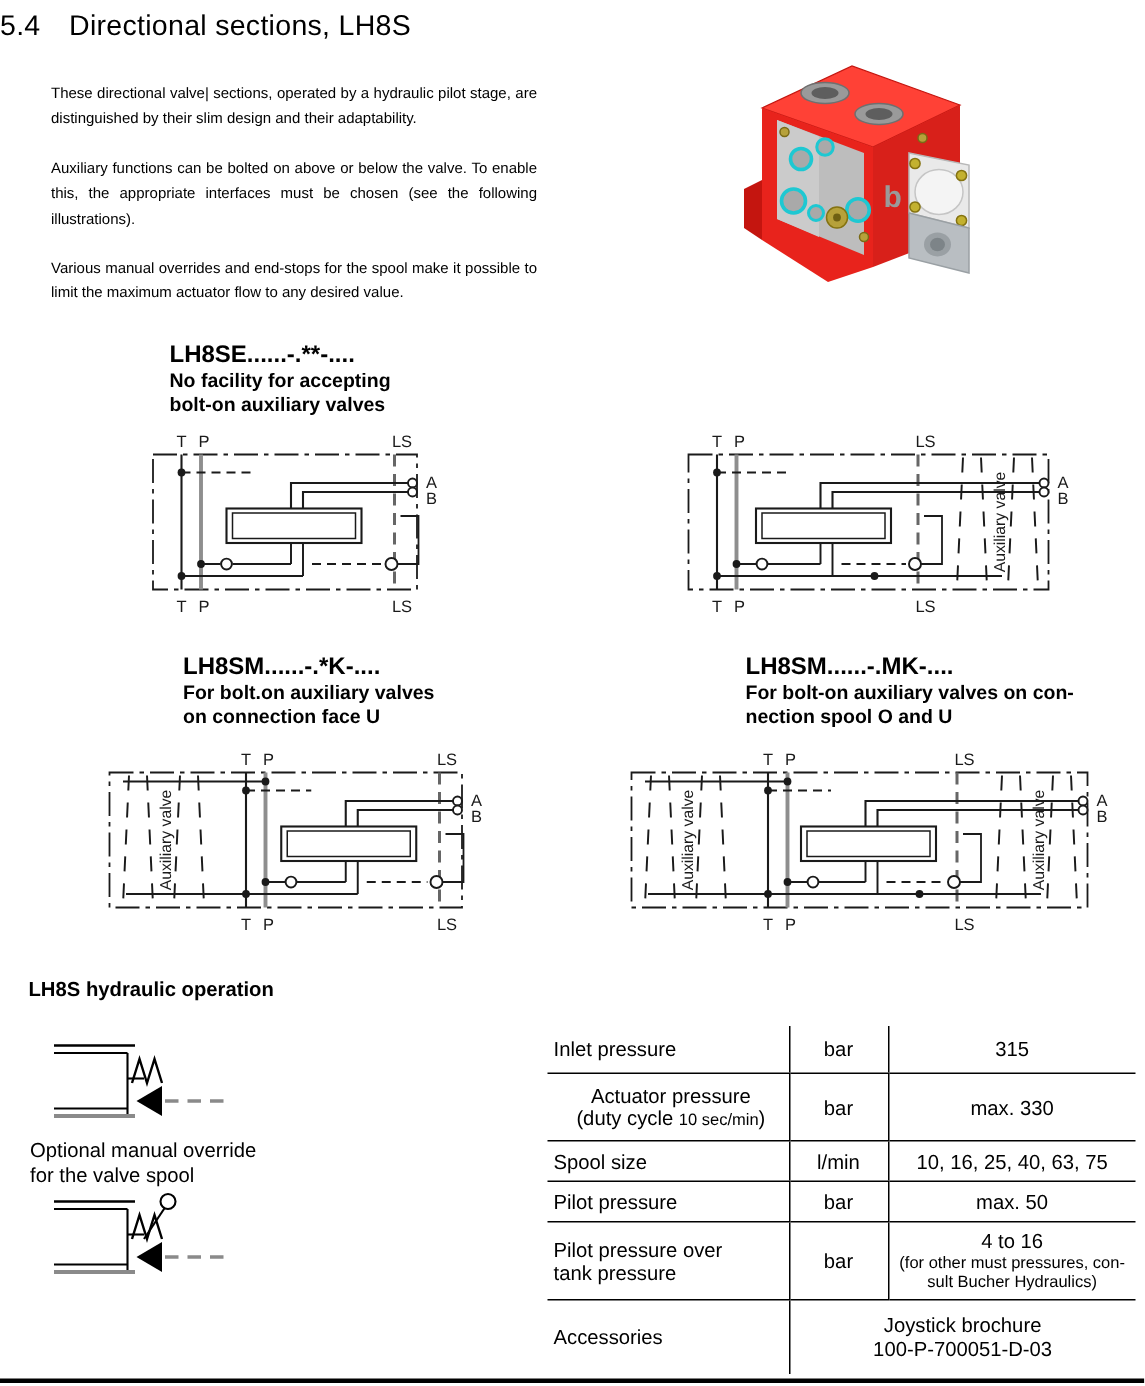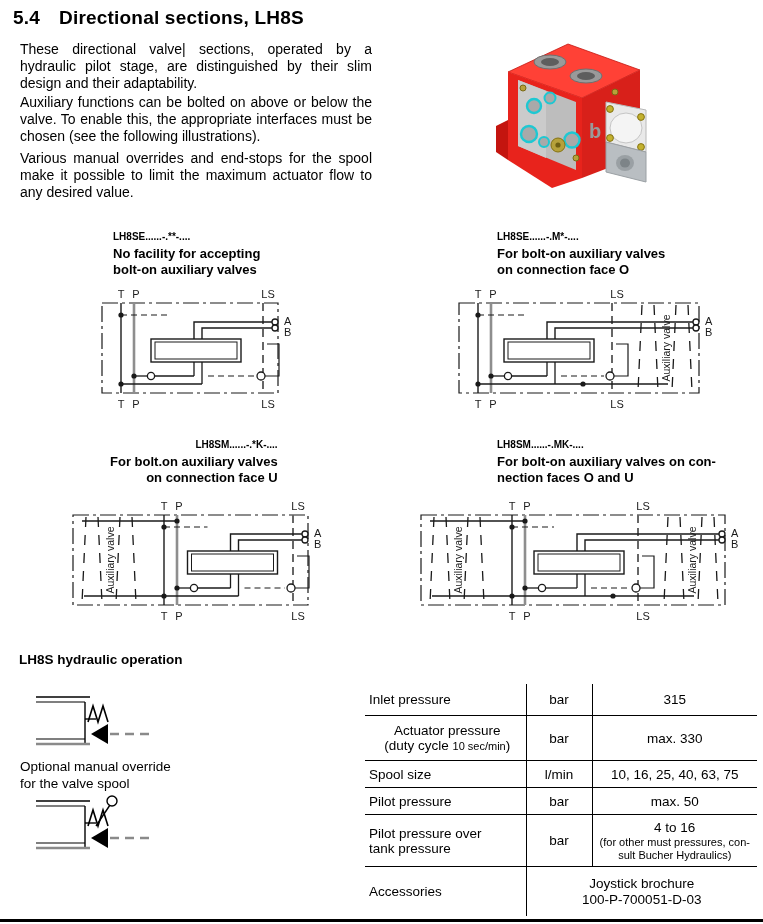--- a/index.html
+++ b/index.html
@@ -1,43 +1,43 @@
 <!DOCTYPE html>
 <html><head>
 <meta charset="utf-8">
 <style>
   html,body{margin:0;padding:0;background:#fff;}
   .page{position:relative;width:763px;height:924px;background:#ffffff;color:#000;
         font-family:"Liberation Sans",sans-serif;overflow:hidden;}
   .abs{position:absolute;}
   .heading{display:flex;font-size:19px;letter-spacing:.2px;}
   .heading .num{width:46px;}
-  .para{font-size:14px;line-height:16.9px;text-align:justify;margin:2px;}
+  .para{font-size:10px;line-height:16.9px;text-align:justify;margin:16px;}
   .para.gap{margin-top:6px;}
-  .cap .code{font-size:10px;font-weight:bold;line-height:16.5px;}
+  .cap .code{font-size:16px;font-weight:bold;line-height:16.5px;}
   .cap .desc{font-size:13px;line-height:16.5px;font-weight:bold;}
   .op-heading{font-size:13.5px;font-weight:bold;}
   .op-caption{font-size:13.5px;line-height:17px;}
   svg{font-family:inherit;display:block;}
   table.spec{border-collapse:collapse;font-size:13.5px;table-layout:fixed;}
   table.spec td{vertical-align:middle;padding:0;}
   table.spec td.lbl{padding-left:4px;}
   table.spec tr.hline td{border-bottom:1.3px solid #000;}
   table.spec td.vline{border-left:1.2px solid #000;text-align:center;}
   .lbl-small{font-size:11px;}
   .note{font-size:11px;line-height:13px;}
   .val-main{font-size:13.5px;line-height:16px;}
   .bottom-rule{position:absolute;left:0;top:919px;width:763px;height:3px;background:#000;}
 </style>
 </head>
 <body>
 
 <div class="page">
 
-  <div class="abs heading" style="left:13px;top:7px;font-weight:bold;">
+  <div class="abs heading" style="left:0;top:7px;">
     <span class="num">5.4</span>
     <span>Directional sections, LH8S</span>
   </div>
 
   <div class="abs" style="left:18px;top:39px;width:356px;">
     <p class="para">These directional valve| sections, operated by a hydraulic pilot stage, are distinguished by their slim design and their adaptability.</p>
     <p class="para">Auxiliary functions can be bolted on above or below the valve. To enable this, the appropriate interfaces must be chosen (see the following illustrations).</p>
     <p class="para gap">Various manual overrides and end-stops for the spool make it possible to limit the maximum actuator flow to any desired value.</p>
   </div>
 
@@ -83,34 +83,29 @@
       <ellipse cx="137" cy="135" rx="9" ry="8" fill="#9aa0a4"></ellipse>
       <ellipse cx="137" cy="135" rx="5" ry="4.5" fill="#7d8488"></ellipse>
     </svg>
   </div>
 
   <div class="abs cap" style="left:113px;top:229px;">
     <div class="code">LH8SE......-.**-....</div>
     <div class="desc">No facility for accepting</div>
     <div class="desc">bolt-on auxiliary valves</div>
   </div>
-  <div class="abs cap" style="left:497px;top:229px;">
-    <div class="code">LH8SE......-.M*-....</div>
-    <div class="desc">For bolt-on auxiliary valves</div>
-    <div class="desc">on connection face O</div>
-  </div>
-  <div class="abs cap" style="left:110px;top:437px;text-align:right;">
+  <div class="abs cap" style="left:122px;top:437px;">
     <div class="code">LH8SM......-.*K-....</div>
     <div class="desc">For bolt.on auxiliary valves</div>
     <div class="desc">on connection face U</div>
   </div>
   <div class="abs cap" style="left:497px;top:437px;">
     <div class="code">LH8SM......-.MK-....</div>
     <div class="desc">For bolt-on auxiliary valves on con-</div>
-    <div class="desc">nection faces O and U</div>
+    <div class="desc">nection spool O and U</div>
   </div>
 
   <div class="abs diagram" style="left:101px;top:288px;">
       <svg viewBox="0 0 208 128" width="208" height="128">
         <rect x="1" y="15" width="176" height="90" fill="none" stroke="#1a1a1a" stroke-width="1.2" stroke-dasharray="16 4 3 4"></rect>
         <line x1="20" y1="15" x2="20" y2="105" stroke="#1a1a1a" stroke-width="1.4"></line>
         <line x1="33" y1="15" x2="33" y2="105" stroke="#8e8e8e" stroke-width="2.6"></line>
         <line x1="162" y1="15" x2="162" y2="105" stroke="#666" stroke-width="2" stroke-dasharray="8 5"></line>
         <text x="20" y="10" font-size="11" text-anchor="middle" fill="#1a1a1a">T</text>
         <text x="35" y="10" font-size="11" text-anchor="middle" fill="#1a1a1a">P</text>

